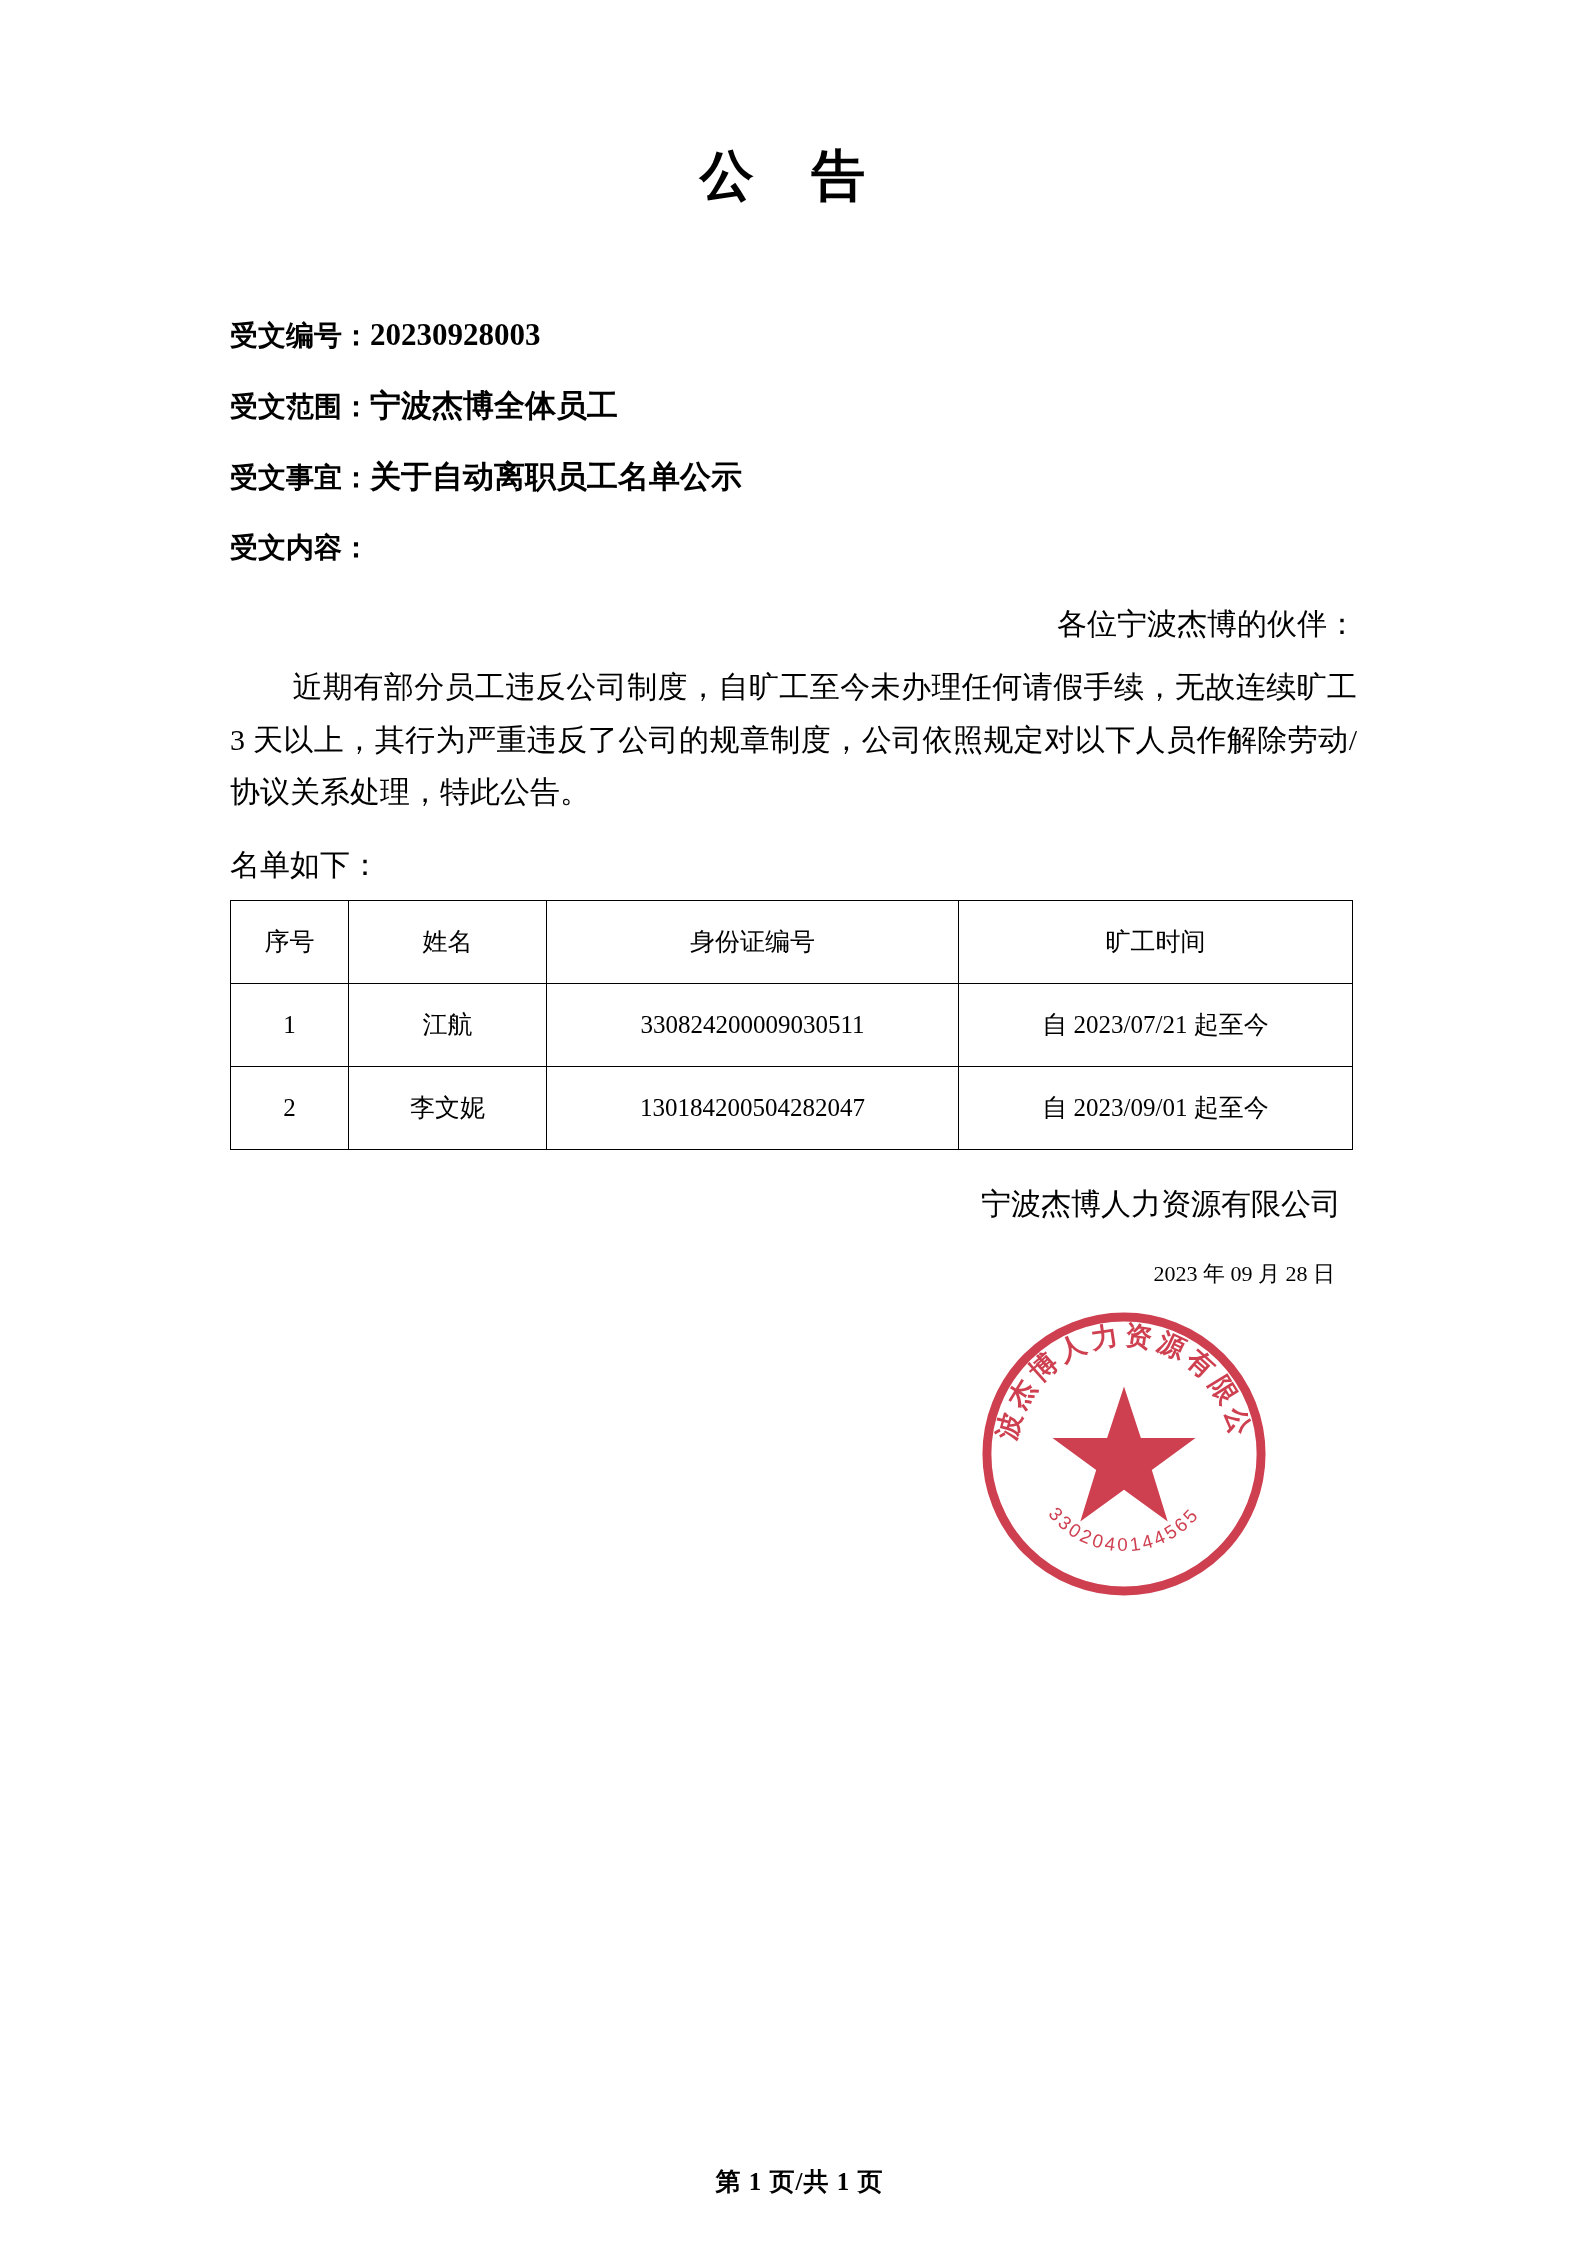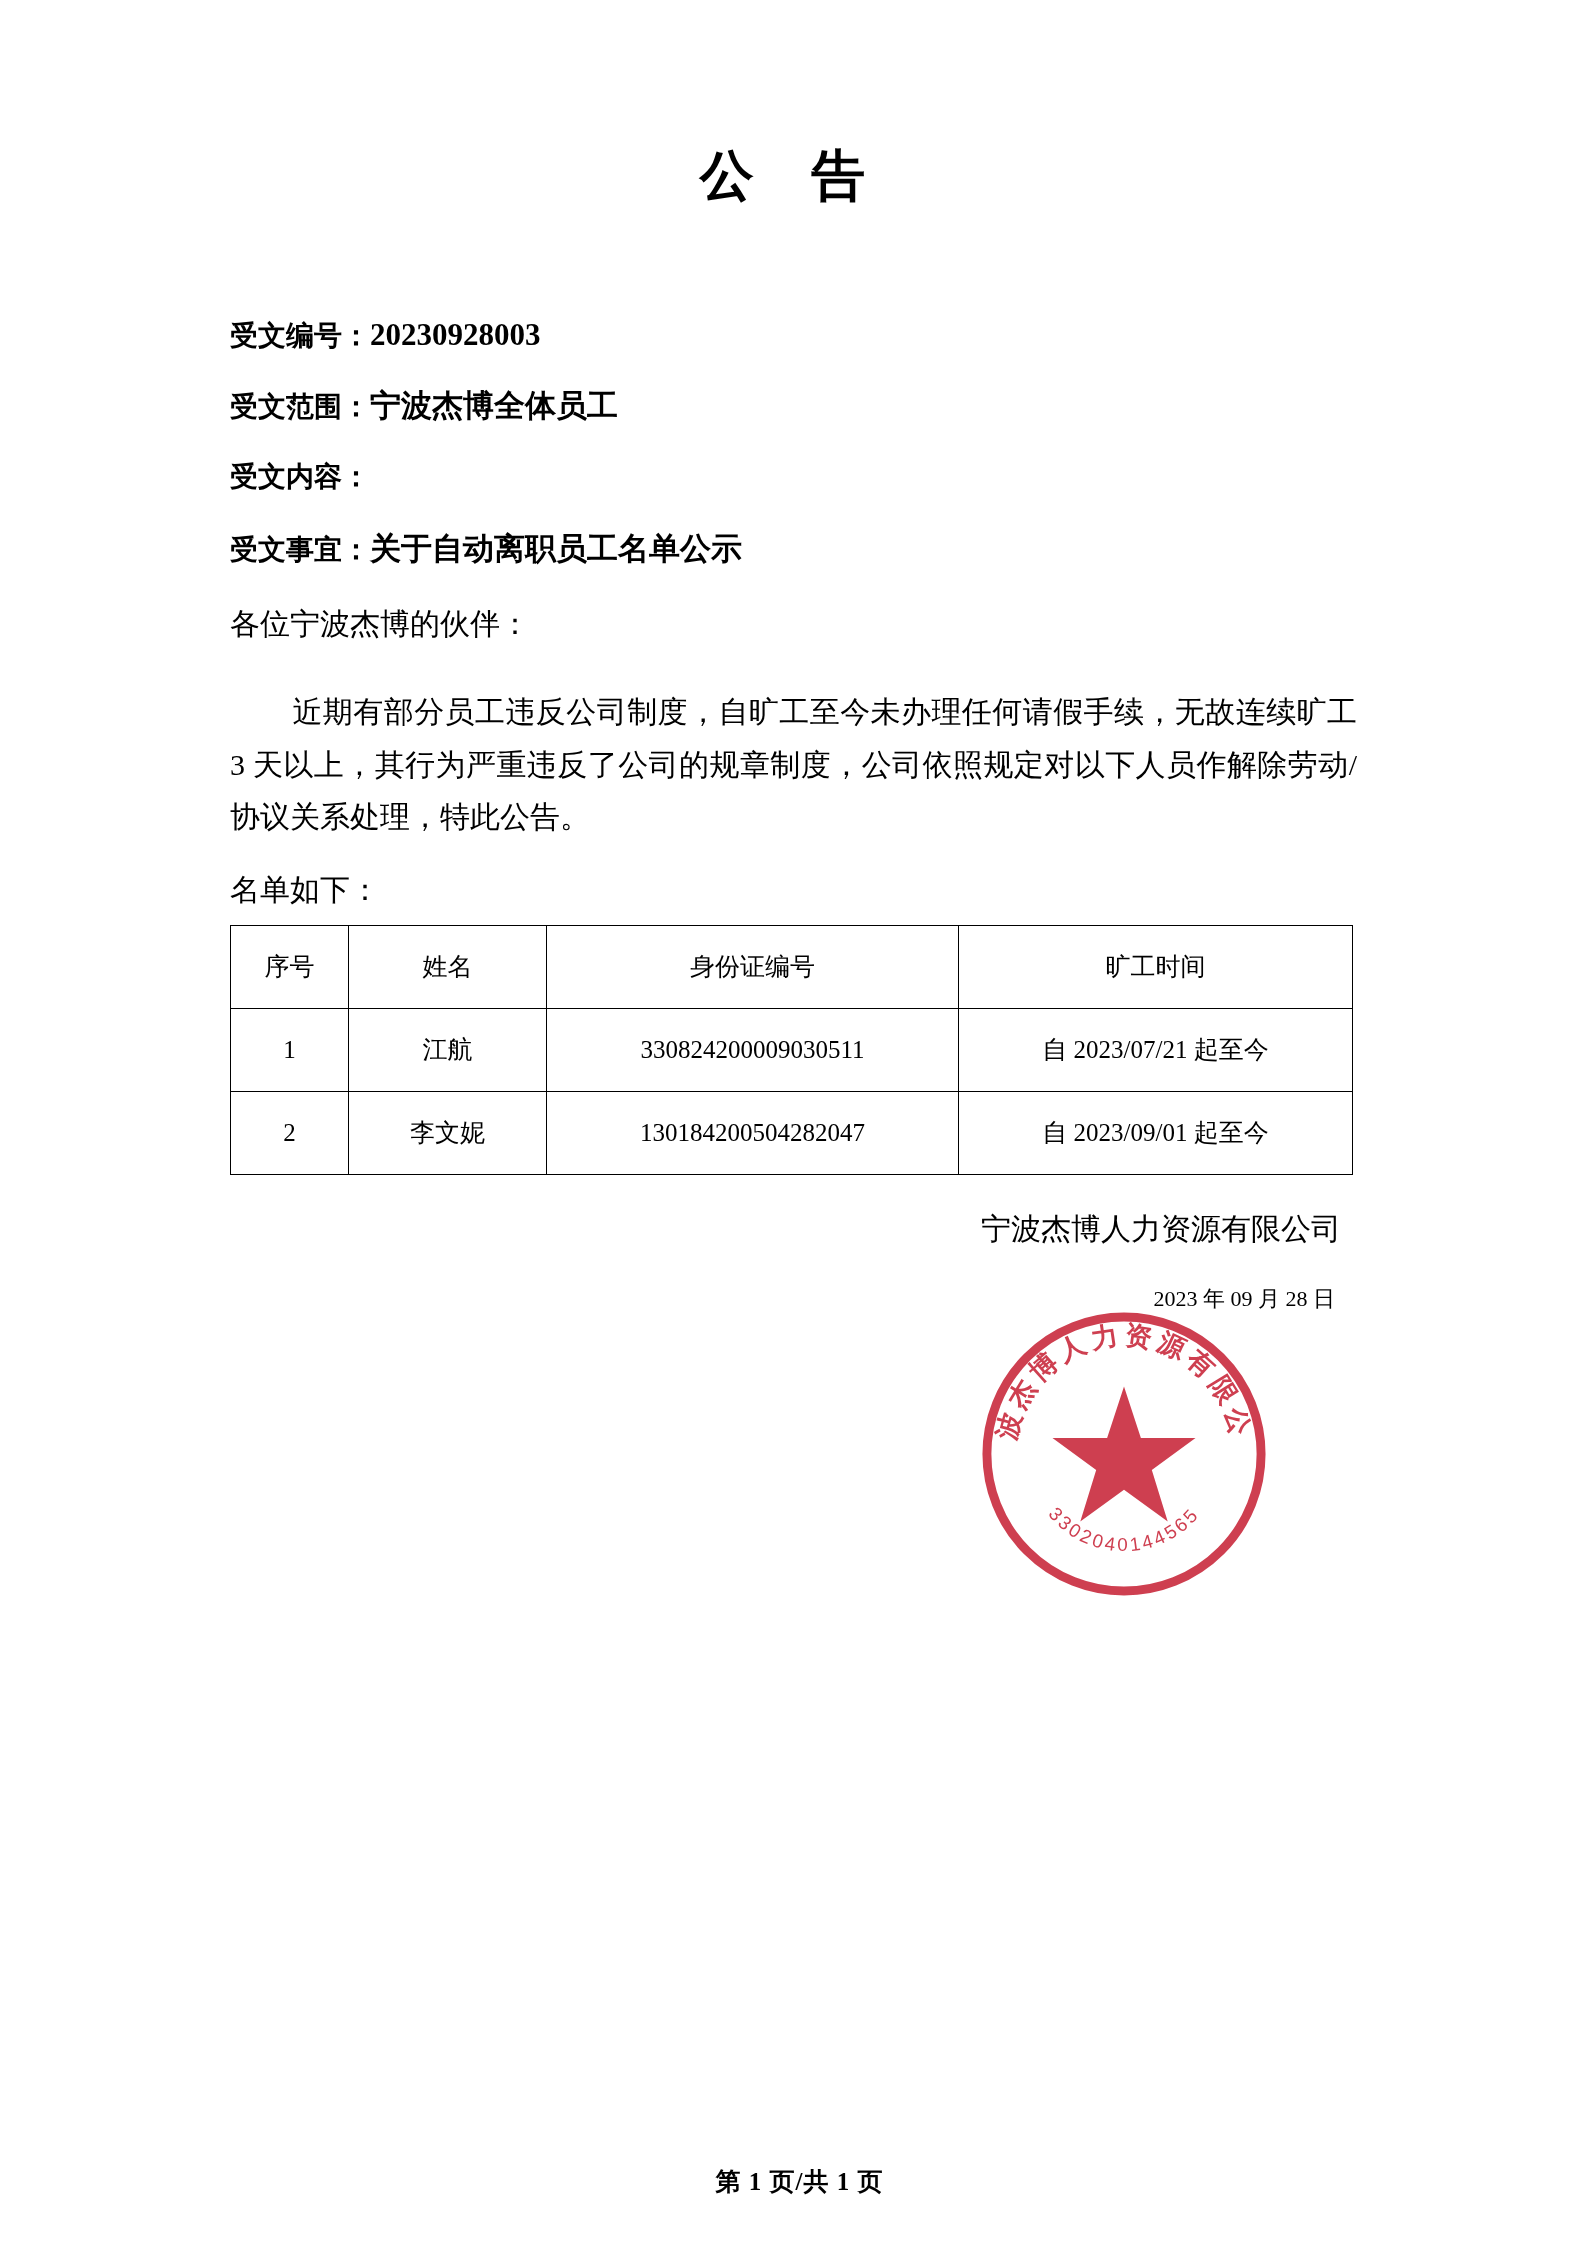--- a/index.html
+++ b/index.html
@@ -46,21 +46,22 @@
   }
   .meta-value {
     font-weight: bold;
     font-size: 31px;
   }
   .meta-row.content-label {
     margin-bottom: 42px;
   }
   .salutation {
     font-size: 30px;
-    margin-bottom: 41px;
+    margin-bottom: 16px;
+    text-align: right;
   }
   .body-para {
     font-size: 30px;
     line-height: 1.75;
     text-align: justify;
     text-justify: inter-ideograph;
     margin: 0 0 18px 0;
   }
   .body-para .indent {
     display: inline-block;
@@ -141,25 +142,25 @@
 
   <div class="doc-title">公  告</div>
 
   <div class="meta-block">
     <div class="meta-row">
       <span class="meta-label">受文编号：</span><span class="meta-value">20230928003</span>
     </div>
     <div class="meta-row">
       <span class="meta-label">受文范围：</span><span class="meta-value">宁波杰博全体员工</span>
     </div>
+    <div class="meta-row">
+      <span class="meta-label">受文事宜：</span><span class="meta-value">关于自动离职员工名单公示</span>
+    </div>
     <div class="meta-row content-label">
       <span class="meta-label">受文内容：</span>
-    </div>
-    <div class="meta-row">
-      <span class="meta-label">受文事宜：</span><span class="meta-value">关于自动离职员工名单公示</span>
     </div>
   </div>
 
   <div class="salutation">各位宁波杰博的伙伴：</div>
 
   <p class="body-para"><span class="indent"></span><span>近期有部分员工违反公司制度，自旷工至今未办理任何请假手续，无故连续旷工 3 天以上，其行为严重违反了公司的规章制度，公司依照规定对以下人员作解除劳动/协议关系处理，特此公告。</span></p>
 
   <div class="list-label">名单如下：</div>
 
   <table class="name-table">

